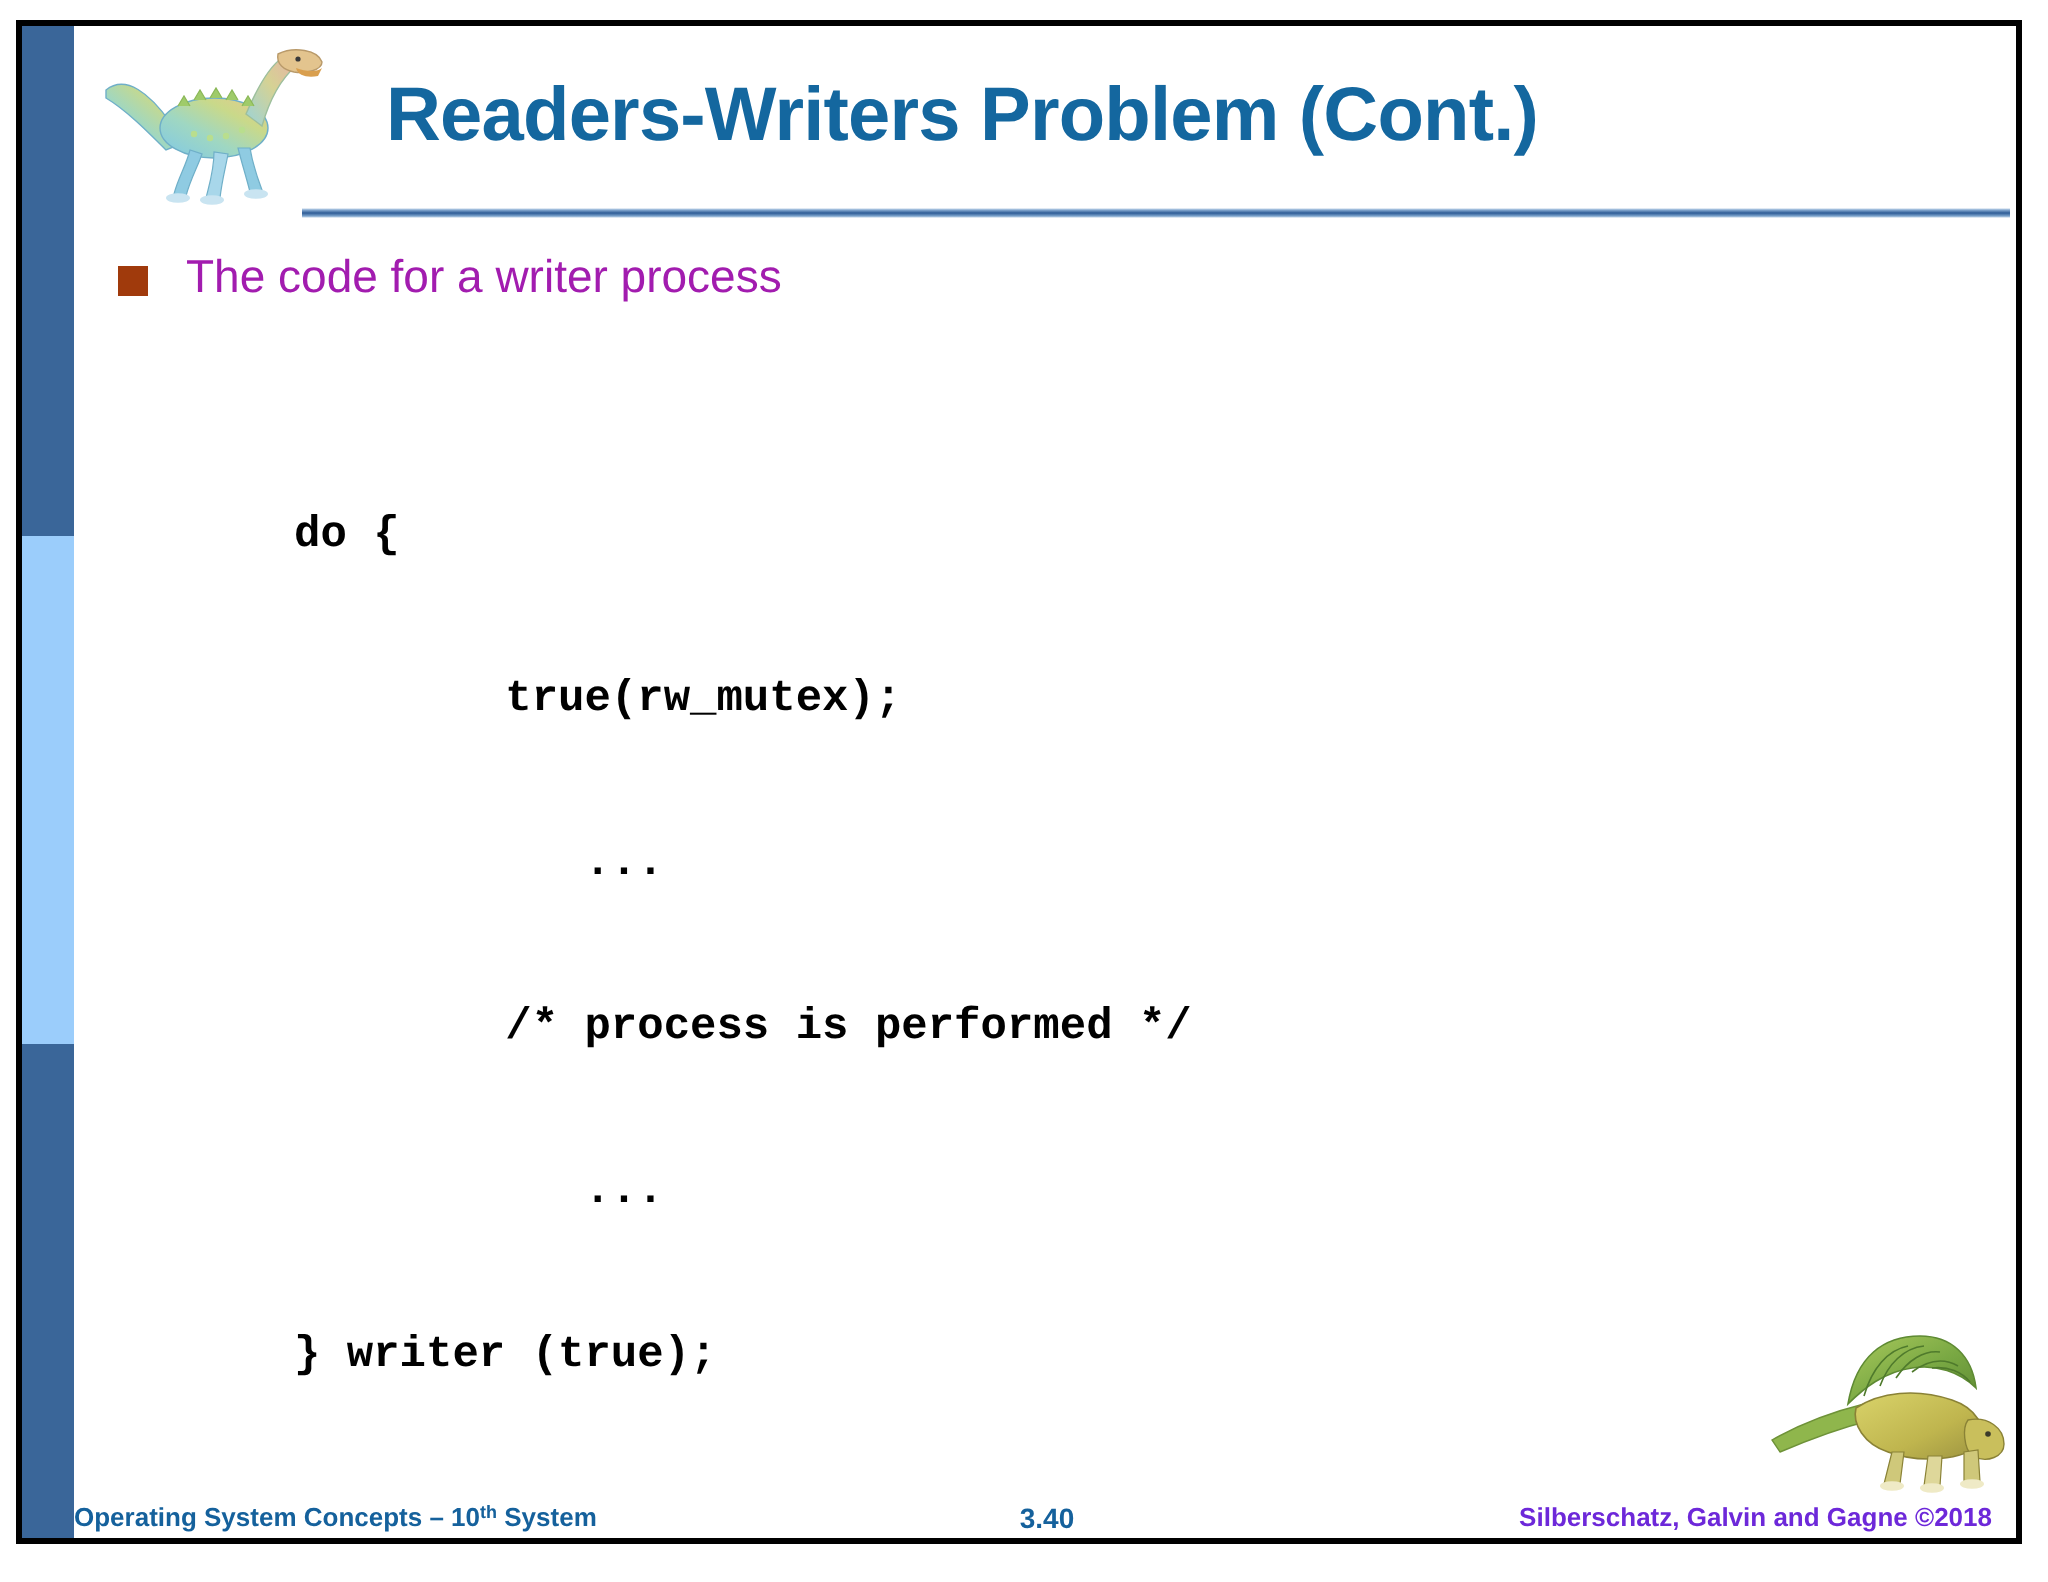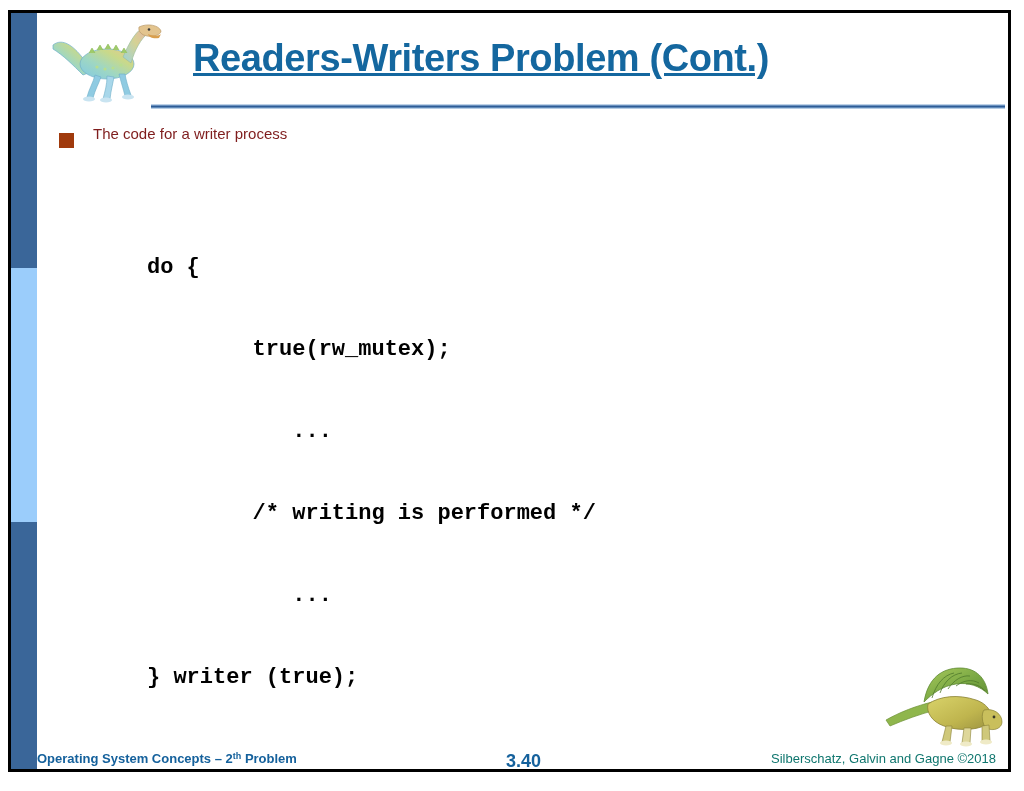--- a/index.html
+++ b/index.html
@@ -65,21 +65,20 @@
     position: absolute;
     left: 156px;
     top: 26px;
     right: 10px;
     font-size: 38px;
     font-weight: bold;
     color: #14679F;
     letter-spacing: -0.4px;
     white-space: nowrap;
     line-height: 1;
-    text-decoration: underline;
   }
   .title-rule {
     position: absolute;
     left: 114px;
     top: 91px;
     width: 854px;
     height: 5px;
     background: linear-gradient(to bottom,
        #ffffff 0%, #8BAED4 18%, #2E5C96 50%, #7FA6CE 82%, #ffffff 100%);
   }
@@ -102,22 +101,22 @@
   }
   .bullet-marker {
     width: 15px;
     height: 15px;
     background: #A03A0C;
     margin-top: 8px;
     margin-right: 19px;
     flex: 0 0 auto;
   }
   .bullet-text {
-    font-size: 15px;
-    color: #7f1d1d;
+    font-size: 23px;
+    color: #a21caf;
     line-height: 1.2;
     white-space: nowrap;
   }
 
   
   .code-block {
     position: absolute;
     left: 110px;
     top: 92px;
     font-family: "Liberation Mono", "DejaVu Sans Mono", monospace;
@@ -165,31 +164,31 @@
     position: relative;
     top: -4px;
     text-align: right;
   }
   .footer-center {
     position: absolute;
     left: 0;
     right: 0;
     top: 0;
     text-align: center;
-    font-size: 18px;
+    font-size: 14px;
     font-weight: bold;
     color: #15619C;
   }
   .footer-right {
     position: absolute;
     right: 14px;
     top: 0;
     font-size: 13px;
-    font-weight: normal;
-    color: #0f766e;
+    font-weight: bold;
+    color: #6d28d9;
     white-space: nowrap;
   }
 </style>
 </head>
 <body>
 
 <div id="slide-root">
 
   <div class="slide-frame"></div>
 
@@ -250,21 +249,21 @@
 
     <div class="bullet-row">
       <span class="bullet-marker"></span>
       <span class="bullet-text">The code for a writer process</span>
     </div>
 
     <div class="code-block">
       <div class="code-line">do {</div>
       <div class="code-line">        true(rw_mutex);</div>
       <div class="code-line">           ...</div>
-      <div class="code-line">        /* writing is performed */</div>
+      <div class="code-line">        /* process is performed */</div>
       <div class="code-line">           ...</div>
       <div class="code-line">} writer (true);</div>
     </div>
 
   </div>
 
   <svg class="footer-dino" viewBox="0 0 122 86" xmlns="http://www.w3.org/2000/svg">
     <defs>
       <linearGradient id="sailGrad" x1="0" y1="0" x2="1" y2="1">
         <stop offset="0%" stop-color="#A9C95C"></stop>
@@ -296,18 +295,18 @@
 
     <path d="M62 64 L 58 80 L 66 80 L 68 64 Z" fill="#CFC87A" stroke="#8A8236" stroke-width="0.6"></path>
     <path d="M80 66 L 78 81 L 86 81 L 87 66 Z" fill="#DED79A" stroke="#8A8236" stroke-width="0.6"></path>
     <path d="M98 64 L 98 79 L 106 79 L 105 63 Z" fill="#CFC87A" stroke="#8A8236" stroke-width="0.6"></path>
     <ellipse cx="62" cy="81" rx="6" ry="2.4" fill="#EFEAC6"></ellipse>
     <ellipse cx="82" cy="82" rx="6" ry="2.4" fill="#EFEAC6"></ellipse>
     <ellipse cx="102" cy="80" rx="6" ry="2.4" fill="#EFEAC6"></ellipse>
   </svg>
 
   <div class="footer">
-    <div class="footer-left"><span>Operating System Concepts – 2</span><sup>th</sup><span> Problem</span></div>
+    <div class="footer-left"><span>Operating System Concepts – 10</span><sup>th</sup><span> System</span></div>
     <div class="footer-center">3.40</div>
     <div class="footer-right">Silberschatz, Galvin and Gagne ©2018</div>
   </div>
 
 </div>
 
 </body></html>

